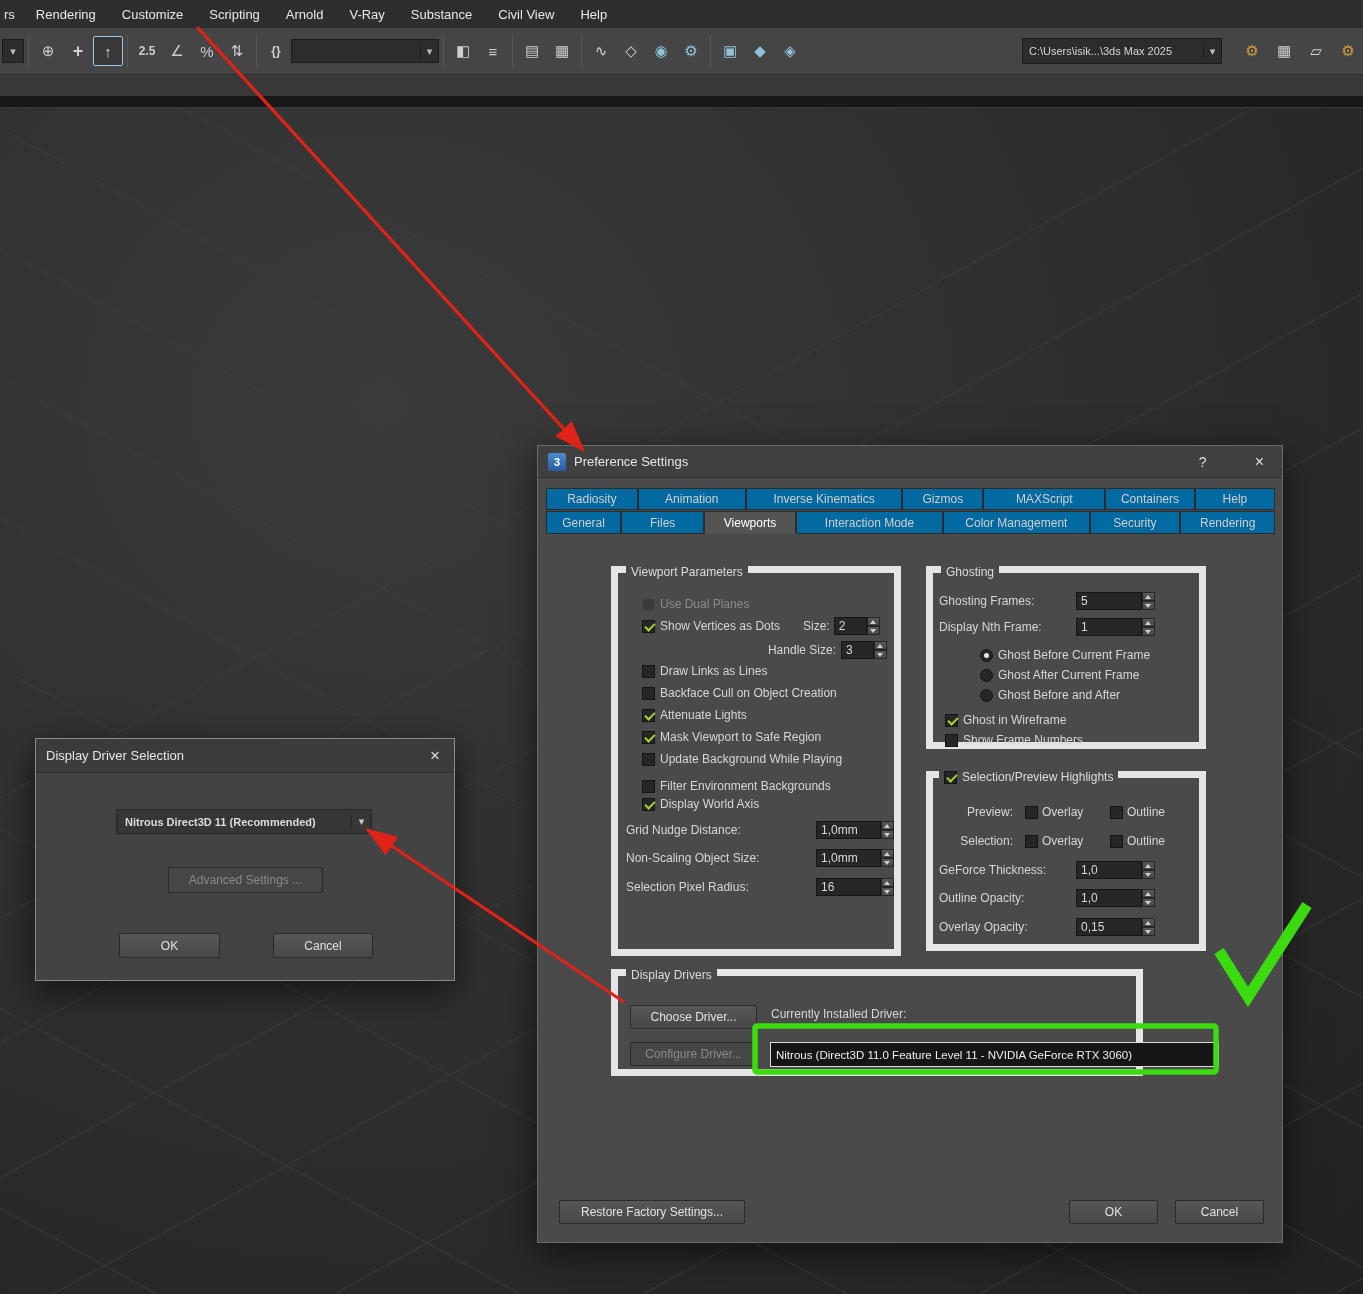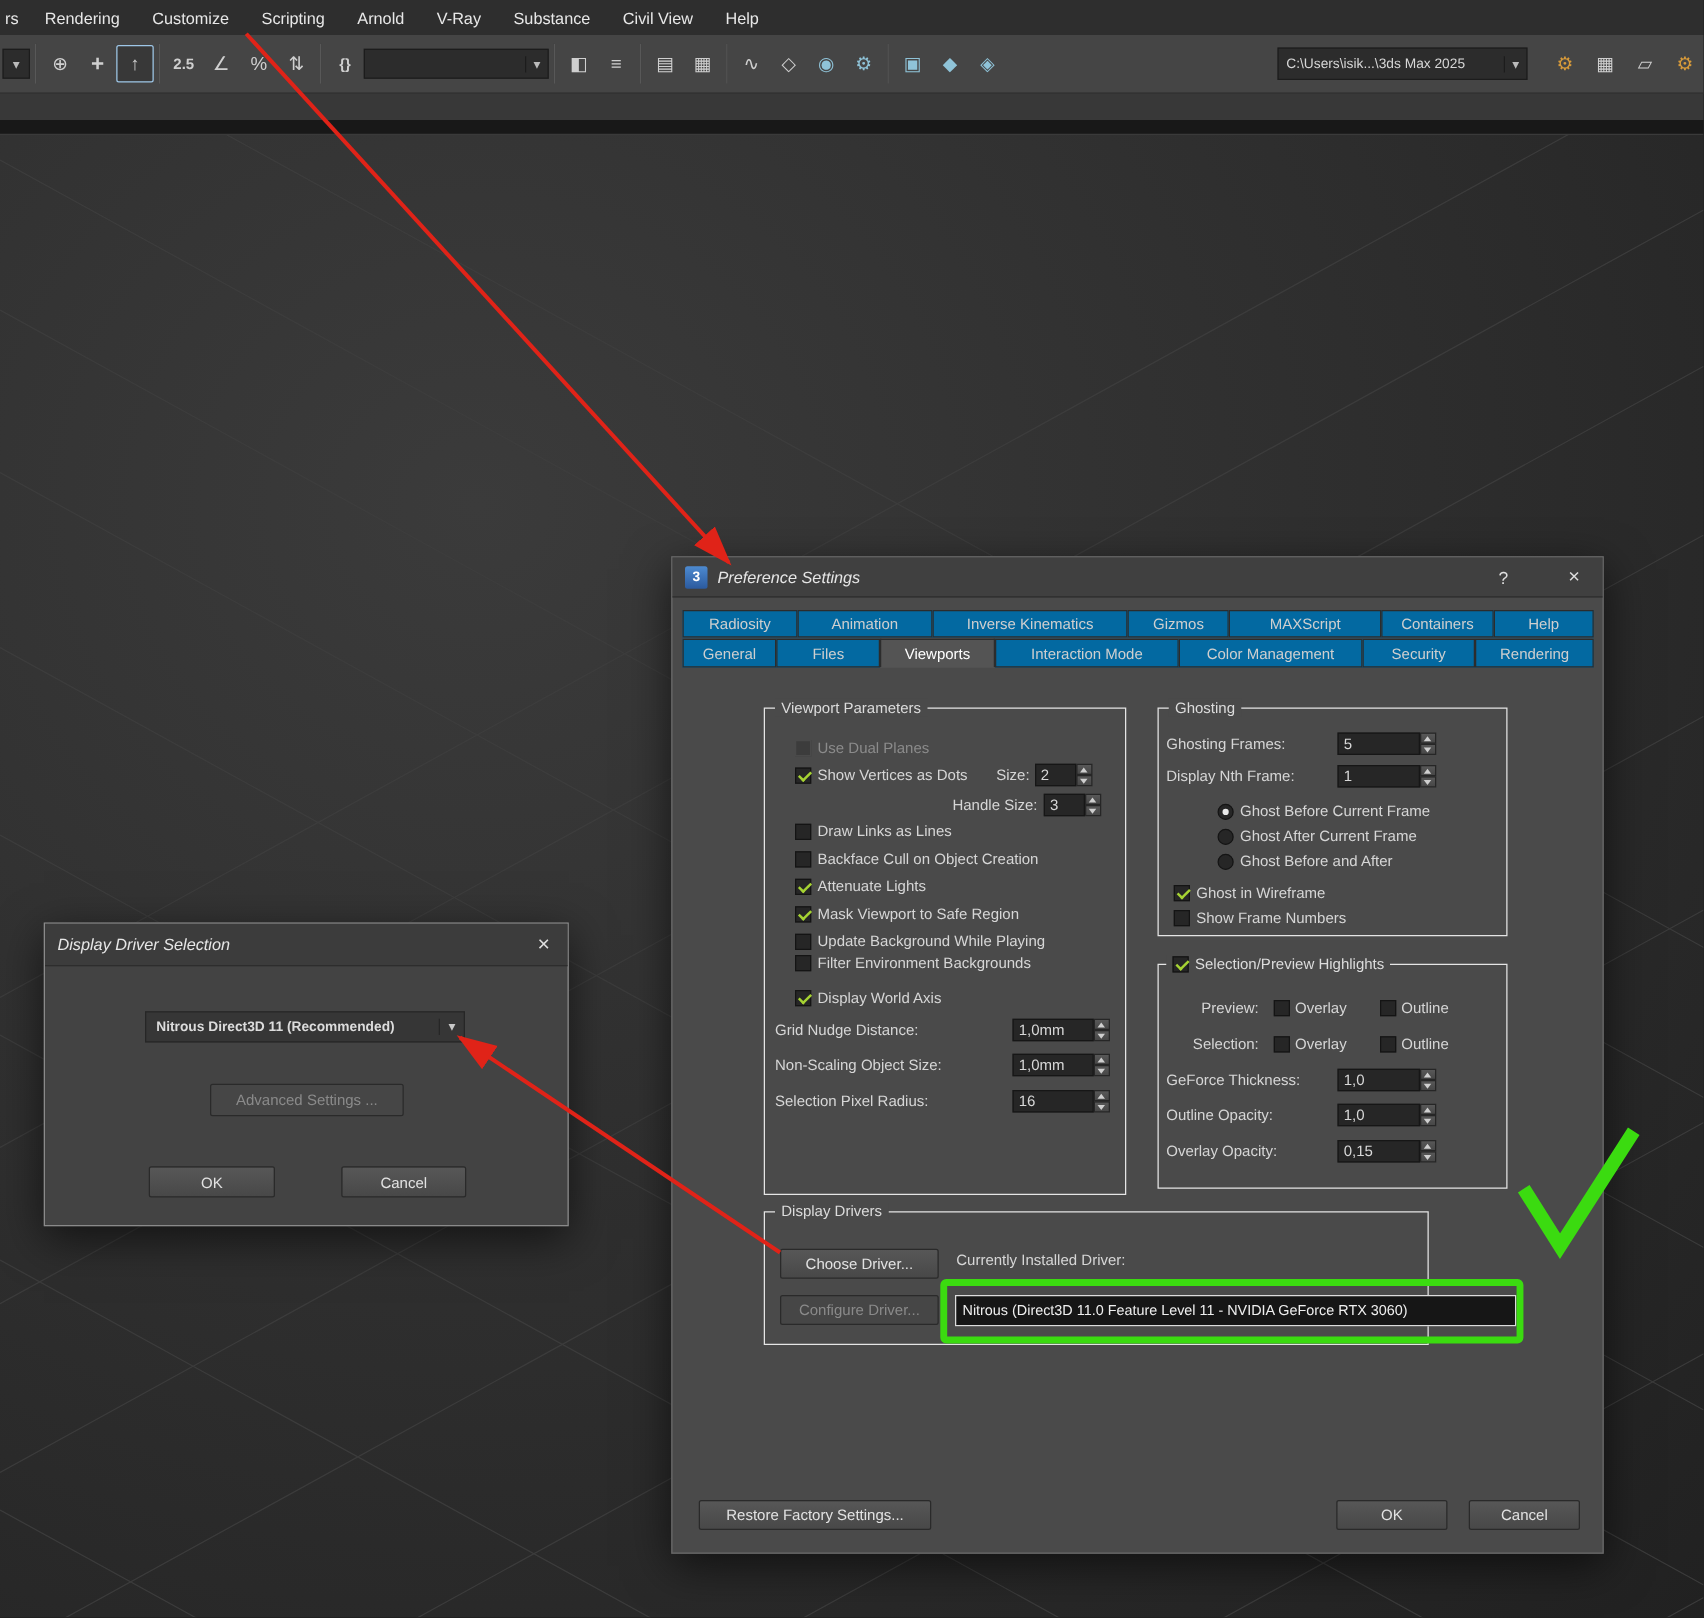--- a/index.html
+++ b/index.html
@@ -32,30 +32,30 @@
 
   
   .viewport { position:absolute; left:0; top:108px; width:1363px; height:1186px;
               background:radial-gradient(ellipse at 28% 25%, #3b3b3b 0%, #2d2d2d 55%, #212121 100%); }
 
   
   .dlg { position:absolute; background:#4a4a4a; border:1px solid #6a6a6a;
          box-shadow:0 10px 34px rgba(0,0,0,.6); color:#d6d6d6; font-size:12px; z-index:20; }
   .titlebar { position:absolute; left:0; top:0; right:0; height:32px; background:#404040;
               border-bottom:1px solid #2d2d2d; display:flex; align-items:center; padding:0 10px; gap:8px; }
-  .titlebar .ttext { flex:1; color:#e6e6e6; font-size:13px; white-space:nowrap;font-style:italic; }
+  .titlebar .ttext { flex:1; color:#e6e6e6; font-size:13px; white-space:nowrap; }
   .logo { width:18px; height:18px; border-radius:2px; background:linear-gradient(#4d8ad0,#2b5a9e);
           color:#fff; font-size:11px; font-weight:bold; display:flex; align-items:center; justify-content:center; }
   .tbtn { color:#dedede; font-size:14px; cursor:default; }
 
   .tab { display:flex; align-items:center; justify-content:center; background:#0369a1;
          border:1px solid #2c2c2c; color:#cfcfcf; white-space:nowrap; cursor:default; }
   .tab.active { background:#545454; color:#ffffff; border-bottom-color:#545454; }
 
-  .group { position:absolute; border:1px solid #e5e5e5; }
+  .group { position:absolute; border:7px solid #e5e5e5; }
   .gtitle { position:absolute; top:-8px; left:8px; background:#4a4a4a; padding:0 5px;
             white-space:nowrap; display:flex; align-items:center; gap:5px; color:#dcdcdc; }
 
   .prow { position:absolute; left:0; right:0; display:flex; align-items:center; gap:5px;
           height:18px; white-space:nowrap; }
   .sub { position:absolute; top:0; display:flex; align-items:center; gap:4px; height:18px; }
   .dim { color:#8b8b8b; }
 
   .cb { width:13px; height:13px; background:#262626; border:1px solid #141414; position:relative; flex:none; }
   .cb.dis { background:#3c3c3c; border-color:#4a4a4a; }
@@ -264,21 +264,21 @@
         <span>Attenuate Lights</span>
       </div>
       <div class="prow" style="top:155px;padding-left:24px;">
         <span class="cb checked"></span>
         <span>Mask Viewport to Safe Region</span>
       </div>
       <div class="prow" style="top:177px;padding-left:24px;">
         <span class="cb"></span>
         <span>Update Background While Playing</span>
       </div>
-      <div class="prow" style="top:194px;padding-left:24px;">
+      <div class="prow" style="top:204px;padding-left:24px;">
         <span class="cb"></span>
         <span>Filter Environment Backgrounds</span>
       </div>
       <div class="prow" style="top:222px;padding-left:24px;">
         <span class="cb checked"></span>
         <span>Display World Axis</span>
       </div>
 
       <div class="prow" style="top:248px;padding-left:8px;">
         <span>Grid Nudge Distance:</span>

